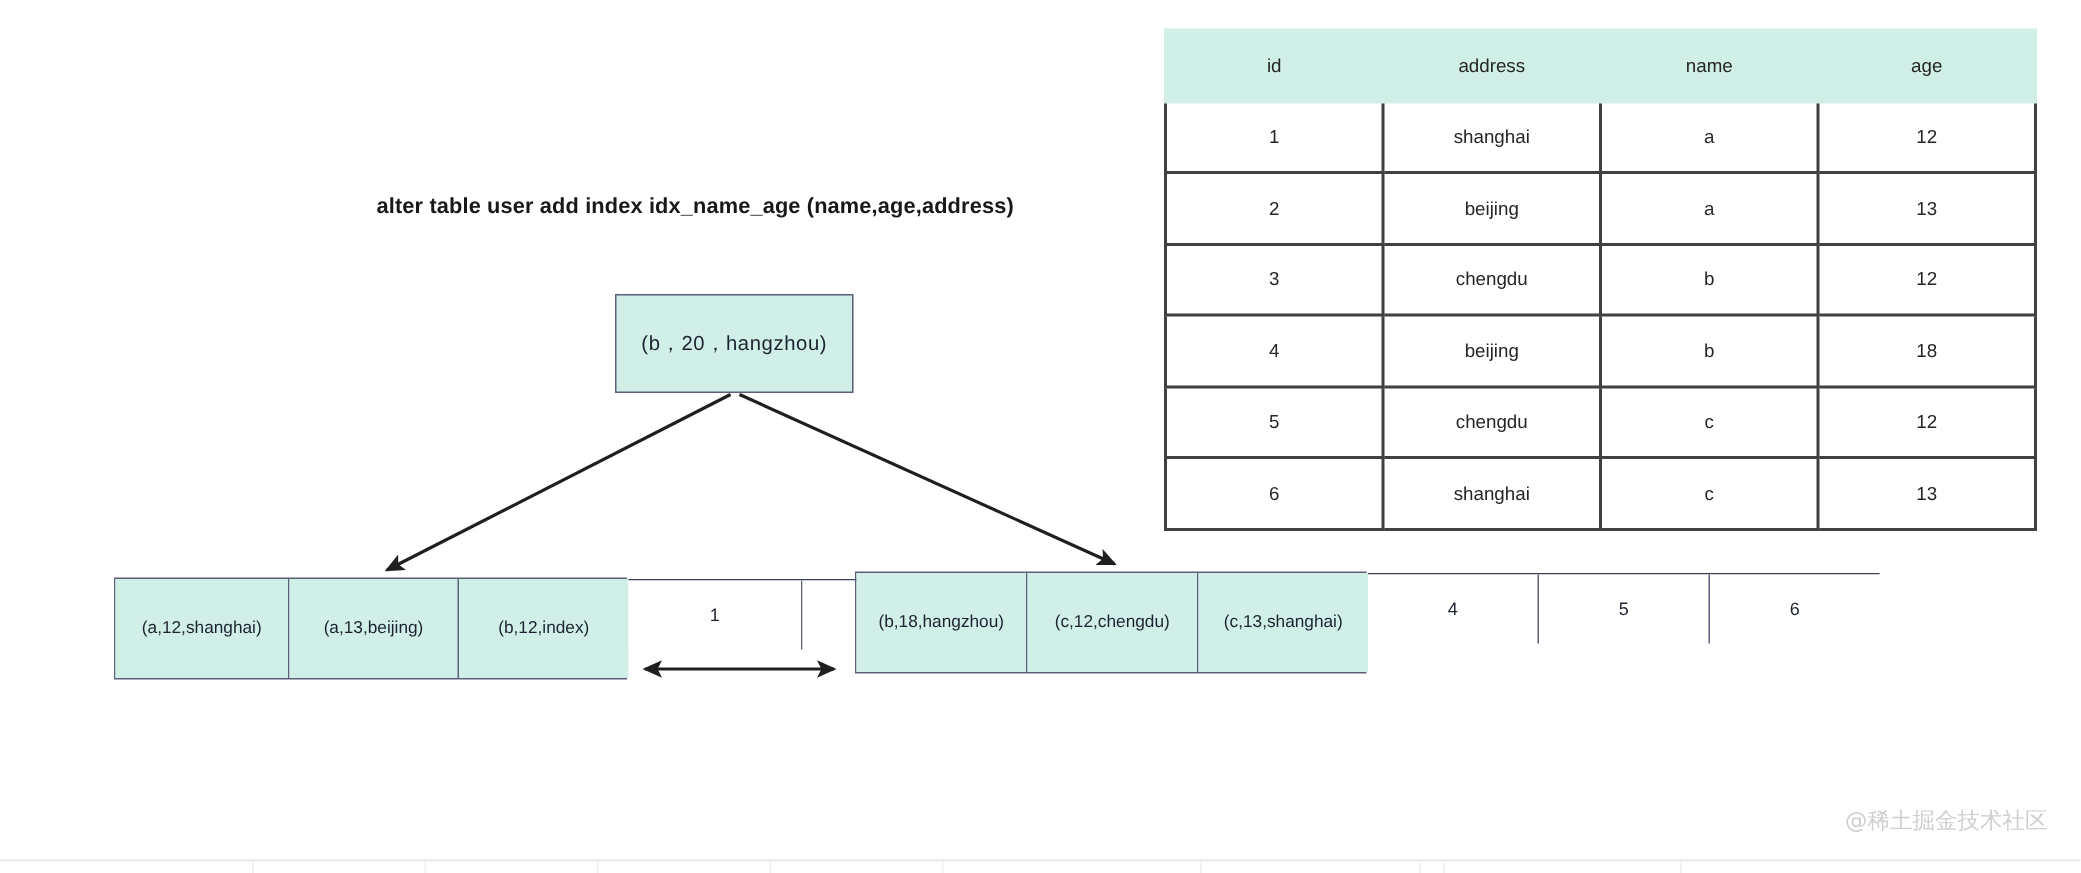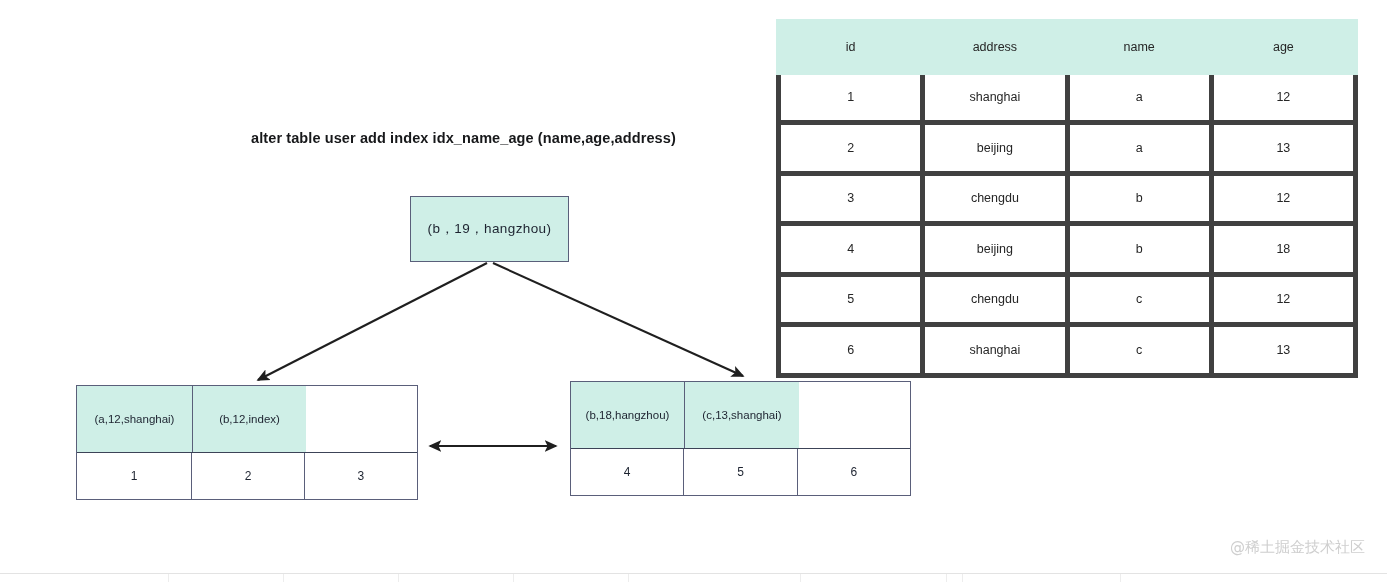--- a/index.html
+++ b/index.html
@@ -56,21 +56,21 @@
     height: 66px;
     font-size: 13.5px;
     letter-spacing: 0.4px;
   }
 
   .leaf-block {
     position: absolute;
     box-sizing: border-box;
     border: 1.3px solid #5a5f7a;
     display: flex;
-    flex-direction: column;
+    flex-direction: row;
   }
   .leaf-keys,
   .leaf-ids {
     display: flex;
     flex-direction: row;
     flex: 0 0 auto;
   }
   .leaf-keys { height: 66px; }
   .leaf-ids  { height: 46px; border-top: 1.3px solid #3c4357; }
 
@@ -105,21 +105,21 @@
     top: 19px;
     width: 582px;
   }
   table#data-table {
     border-collapse: collapse;
     width: 100%;
     table-layout: fixed;
   }
   table#data-table th,
   table#data-table td {
-    border: 5px solid #404040;
+    border: 2px solid #404040;
     text-align: center;
     font-size: 12.5px;
     font-weight: normal;
     color: #262626;
     height: 45.5px;
     padding: 0;
   }
   table#data-table thead th {
     background: #cfefe7;
     border-color: #cfefe7;
@@ -170,38 +170,40 @@
   <line x1="487" y1="263" x2="258" y2="380" stroke="#1f1f1f" stroke-width="2.1" marker-end="url(#arrowhead)"></line>
 
   <line x1="493" y1="263" x2="743" y2="376" stroke="#1f1f1f" stroke-width="2.1" marker-end="url(#arrowhead)"></line>
 
   <line x1="430" y1="446" x2="556" y2="446" stroke="#1f1f1f" stroke-width="2.1" marker-start="url(#arrowhead-start)" marker-end="url(#arrowhead)"></line>
 </svg>
 
 <div id="sql-title">alter table user add index idx_name_age (name,age,address)</div>
 
 <div class="node-box" id="root-node">
-  <span>(b，19，hangzhou)</span>
+  <span>(b，20，hangzhou)</span>
 </div>
 
 <div class="leaf-block" id="leaf-left">
   <div class="leaf-keys">
     <div class="leaf-cell">(a,12,shanghai)</div>
+    <div class="leaf-cell">(a,13,beijing)</div>
     <div class="leaf-cell">(b,12,index)</div>
   </div>
   <div class="leaf-ids">
     <div class="leaf-cell">1</div>
     <div class="leaf-cell">2</div>
     <div class="leaf-cell">3</div>
   </div>
 </div>
 
 <div class="leaf-block" id="leaf-right">
   <div class="leaf-keys">
     <div class="leaf-cell">(b,18,hangzhou)</div>
+    <div class="leaf-cell">(c,12,chengdu)</div>
     <div class="leaf-cell">(c,13,shanghai)</div>
   </div>
   <div class="leaf-ids">
     <div class="leaf-cell">4</div>
     <div class="leaf-cell">5</div>
     <div class="leaf-cell">6</div>
   </div>
 </div>
 
 <div id="data-table-wrap">

